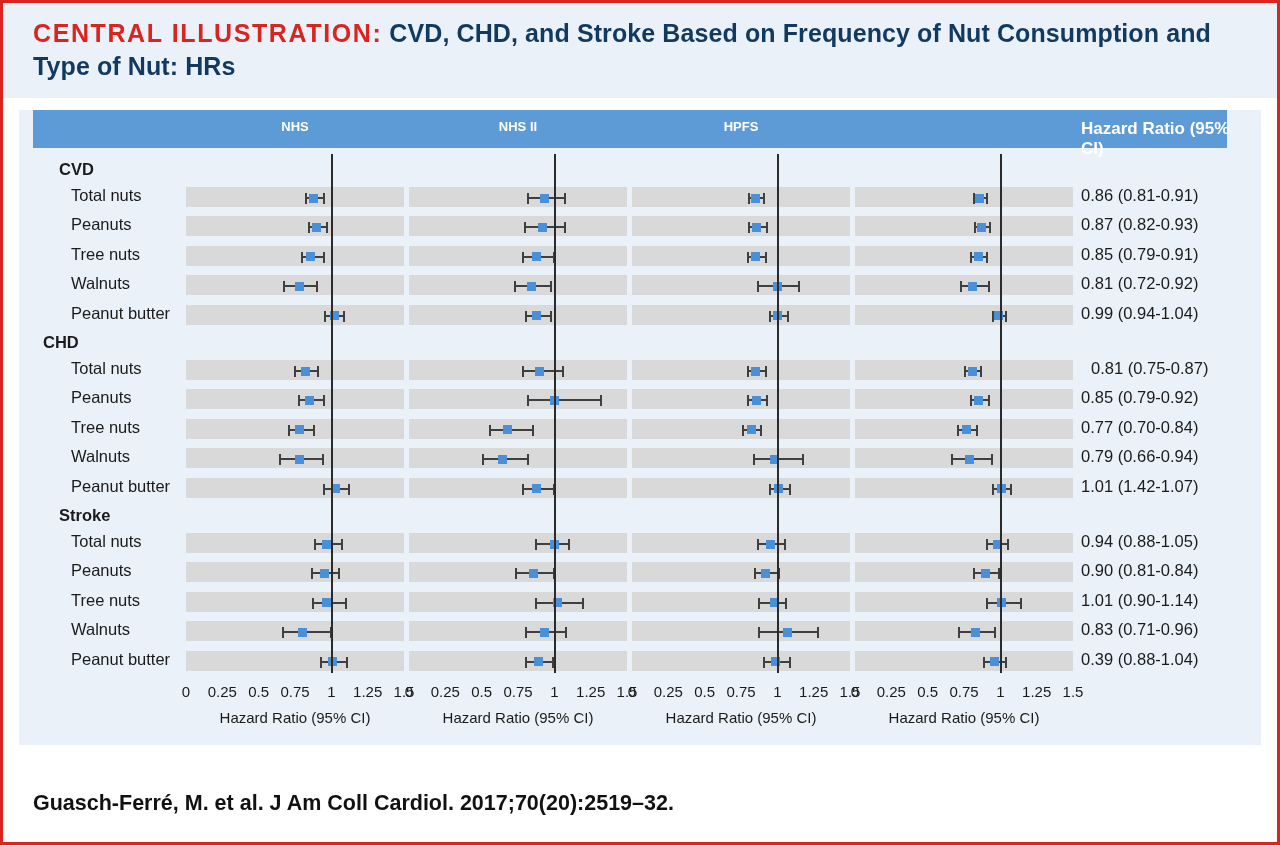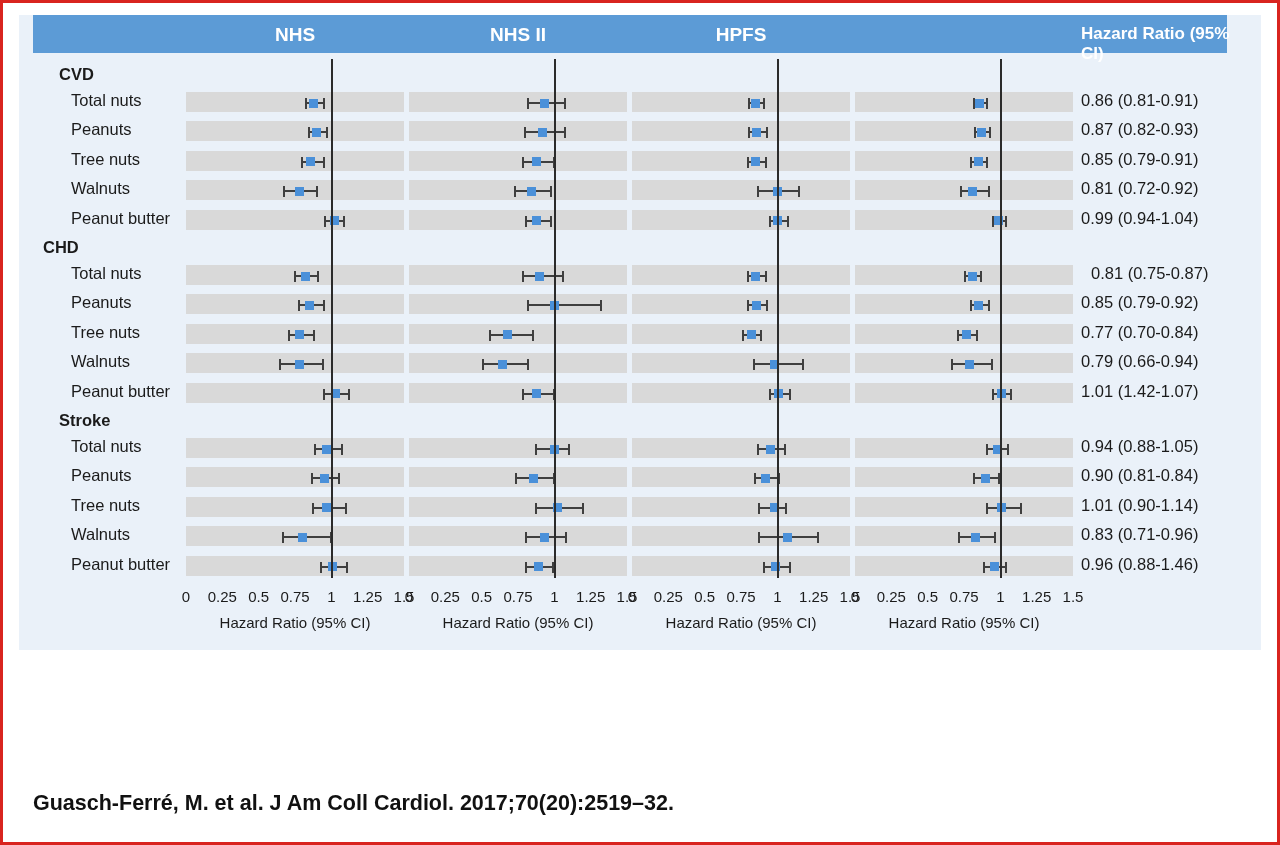--- a/index.html
+++ b/index.html
@@ -54,21 +54,21 @@
     left: 14px;
     top: 0;
     width: 1194px;
     height: 38px;
     background: #5c9bd6;
   }
   .header-label {
     position: absolute;
     top: 9px;
     color: #ffffff;
-    font-size: 19px;
+    font-size: 13px;
     font-weight: bold;
     text-align: center;
   }
   .header-hr {
     position: absolute;
     top: 9px;
     color: #ffffff;
     font-size: 17px;
     font-weight: bold;
   }
@@ -139,20 +139,26 @@
     font-size: 21.5px;
     font-weight: bold;
     color: #111111;
   }
 </style>
 </head>
 <body>
 
 <div id="page">
 
+  <div class="title-band">
+    <div class="title-text">
+      <span class="title-prefix">CENTRAL ILLUSTRATION:</span>
+      <span>CVD, CHD, and Stroke Based on Frequency of Nut Consumption and Type of Nut: HRs</span>
+    </div>
+  </div>
 
   <div class="figure-wrap">
     <div class="grid" id="grid" style="height: 625px;">
       <div class="header-bar"></div>
     <div class="header-label" style="left: 167px; width: 218px;">NHS</div>
         <div class="header-label" style="left: 390px; width: 218px;">NHS II</div>
         <div class="header-label" style="left: 613px; width: 218px;">HPFS</div>
         <div class="header-hr" style="left: 1062px;">Hazard Ratio (95% CI)</div>
         <div class="grouplabel" style="left: 40px; top: 50px;">CVD</div>
         <div class="rowlabel" style="left: 52px; top: 76px;">Total nuts</div>
@@ -459,21 +465,21 @@
         <div class="ci-line" style="left: 739.44px; width: 59.5867px; top: 521.2px;"></div>
         <div class="ci-cap" style="left: 739.44px; top: 517.2px;"></div>
         <div class="ci-cap" style="left: 798.027px; top: 517.2px;"></div>
         <div class="point" style="left: 764.007px; top: 517.7px; background: rgb(74, 144, 217);"></div>
         <div class="rowband" style="left: 836px; width: 218px; top: 511.2px;"></div>
         <div class="ci-line" style="left: 939.187px; width: 36.3333px; top: 521.2px;"></div>
         <div class="ci-cap" style="left: 939.187px; top: 517.2px;"></div>
         <div class="ci-cap" style="left: 974.52px; top: 517.2px;"></div>
         <div class="point" style="left: 952.127px; top: 517.7px; background: rgb(74, 144, 217);"></div>
         <div class="rowlabel" style="left: 52px; top: 539.6px;">Peanut butter</div>
-        <div class="hrtext" style="top: 539.6px;">0.96 (0.88-1.46)</div>
+        <div class="hrtext" style="top: 539.6px;">0.39 (0.88-1.04)</div>
         <div class="rowband" style="left: 167px; width: 218px; top: 540.6px;"></div>
         <div class="ci-line" style="left: 300.707px; width: 27.6133px; top: 550.6px;"></div>
         <div class="ci-cap" style="left: 300.707px; top: 546.6px;"></div>
         <div class="ci-cap" style="left: 327.32px; top: 546.6px;"></div>
         <div class="point" style="left: 309.287px; top: 547.1px; background: rgb(74, 144, 217);"></div>
         <div class="rowband" style="left: 390px; width: 218px; top: 540.6px;"></div>
         <div class="ci-line" style="left: 506.267px; width: 27.6133px; top: 550.6px;"></div>
         <div class="ci-cap" style="left: 506.267px; top: 546.6px;"></div>
         <div class="ci-cap" style="left: 532.88px; top: 546.6px;"></div>
         <div class="point" style="left: 514.847px; top: 547.1px; background: rgb(74, 144, 217);"></div>

